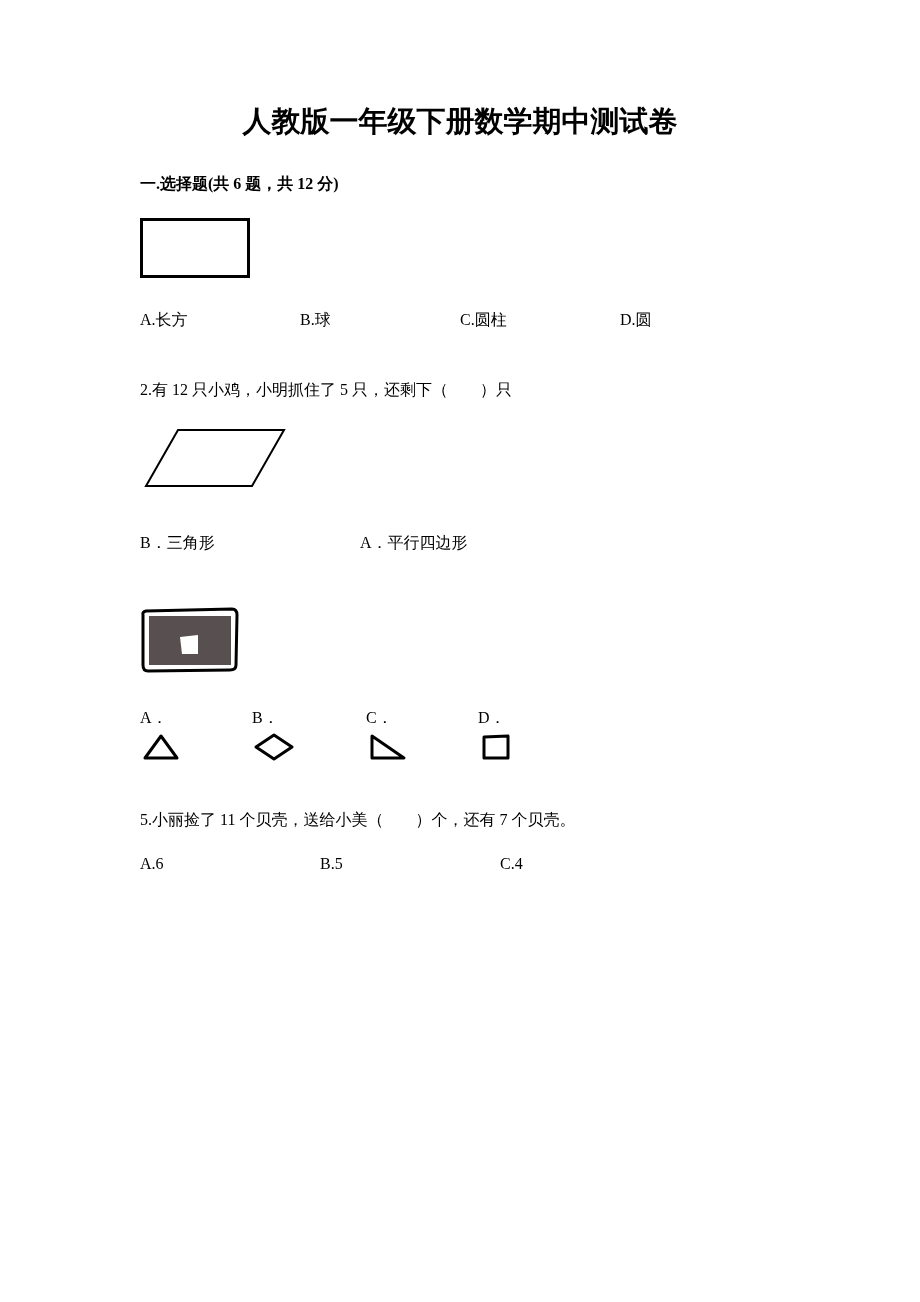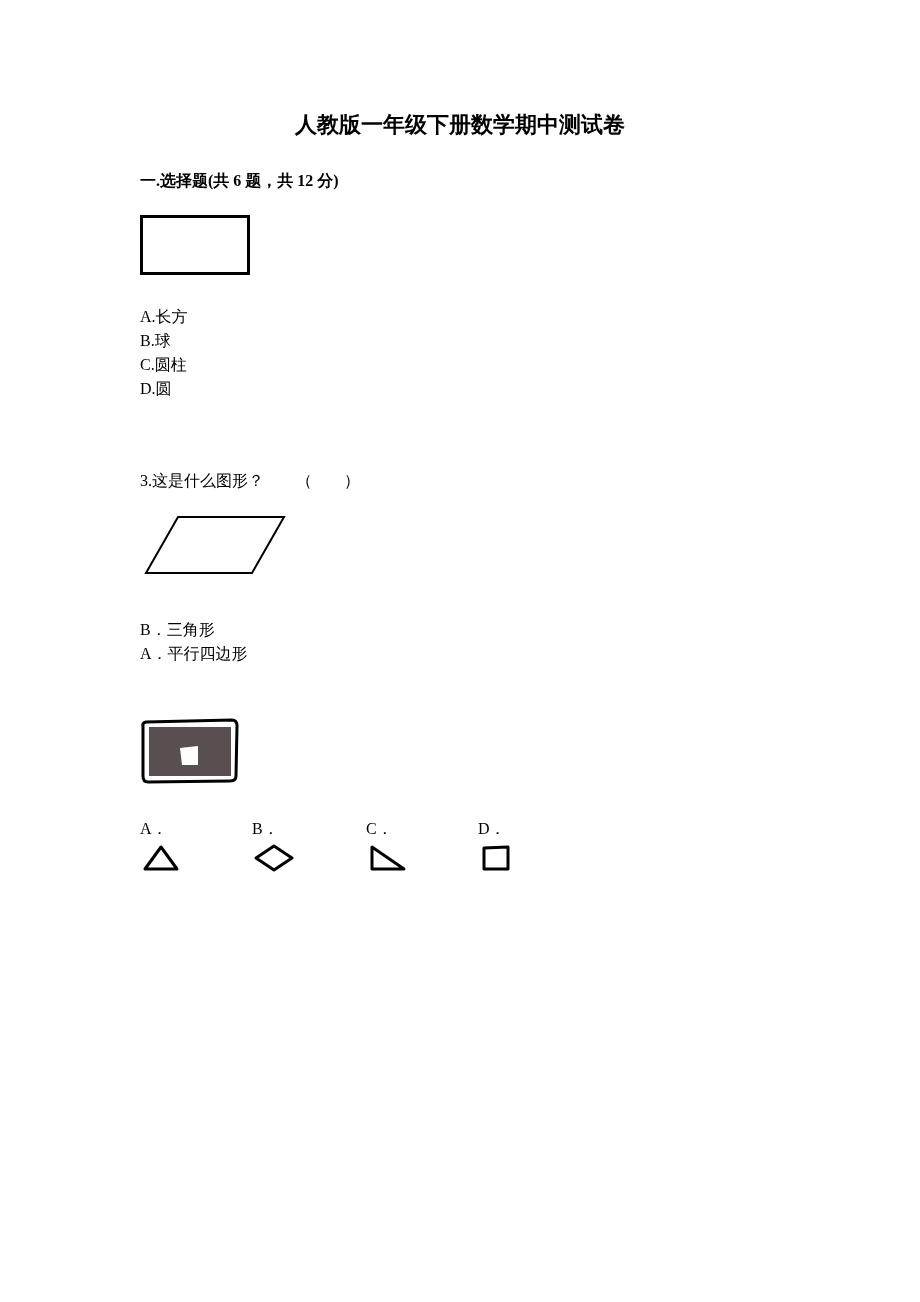--- a/index.html
+++ b/index.html
@@ -11,41 +11,39 @@
       background: #fff;
       font-family: "SimSun", "宋体", serif;
       width: 920px;
       padding: 100px 140px 60px 140px;
       color: #000;
       font-size: 16px;
       line-height: 1.5;
     }
     .title {
       text-align: center;
-      font-size: 22px;
+      font-size: 29px;
       font-weight: bold;
       font-family: "SimHei", "黑体", sans-serif;
       margin-bottom: 28px;
-      margin-top: 8px;
     }
     .section-head {
       font-weight: bold;
       margin-bottom: 22px;
     }
     .q {
       margin-bottom: 22px;
     }
     .q-text {
       margin-bottom: 18px;
     }
     .opts {
       display: flex;
       margin-top: 20px;
       margin-bottom: 18px;
-      flex-direction: column;
     }
     .opts.four > div { width: 170px; }
     .opts.three > div { width: 180px; }
     .opts.three-wide > div { width: 220px; }
     .rect-shape {
       width: 110px;
       height: 60px;
       border: 3px solid #000;
       margin: 20px 0 30px 0;
     }
@@ -82,24 +80,24 @@
     <div>A.长方</div>
     <div>B.球</div>
     <div>C.圆柱</div>
     <div>D.圆</div>
   </div>
 </div>
 
 <div class="spacer"></div>
 
 <div class="q">
+  <div class="q-text">2.有 12 只小鸡，小明抓住了 5 只，还剩下（　　）只</div>
 </div>
 
 <div class="q">
-  <div class="q-text">3.这是什么图形？　　（　　）</div>
   <div class="para-shape">
     <svg width="150" height="70" viewBox="0 0 150 70">
       <polygon points="38,6 144,6 112,62 6,62" fill="none" stroke="#000" stroke-width="2"></polygon>
     </svg>
   </div>
   <div class="opts three-wide">
     <div>B．三角形</div>
     <div>A．平行四边形</div>
   </div>
 </div>
@@ -138,13 +136,19 @@
       <svg width="36" height="30" viewBox="0 0 36 30">
         <path d="M6 5 L30 4 L30 26 L6 26 Z" fill="none" stroke="#000" stroke-width="3" stroke-linejoin="round"></path>
       </svg>
     </div>
   </div>
 </div>
 
 <div class="spacer"></div>
 
 <div class="q">
+  <div class="q-text">5.小丽捡了 11 个贝壳，送给小美（　　）个，还有 7 个贝壳。</div>
+  <div class="opts three">
+    <div>A.6</div>
+    <div>B.5</div>
+    <div>C.4</div>
+  </div>
 </div>
 
 </body></html>

